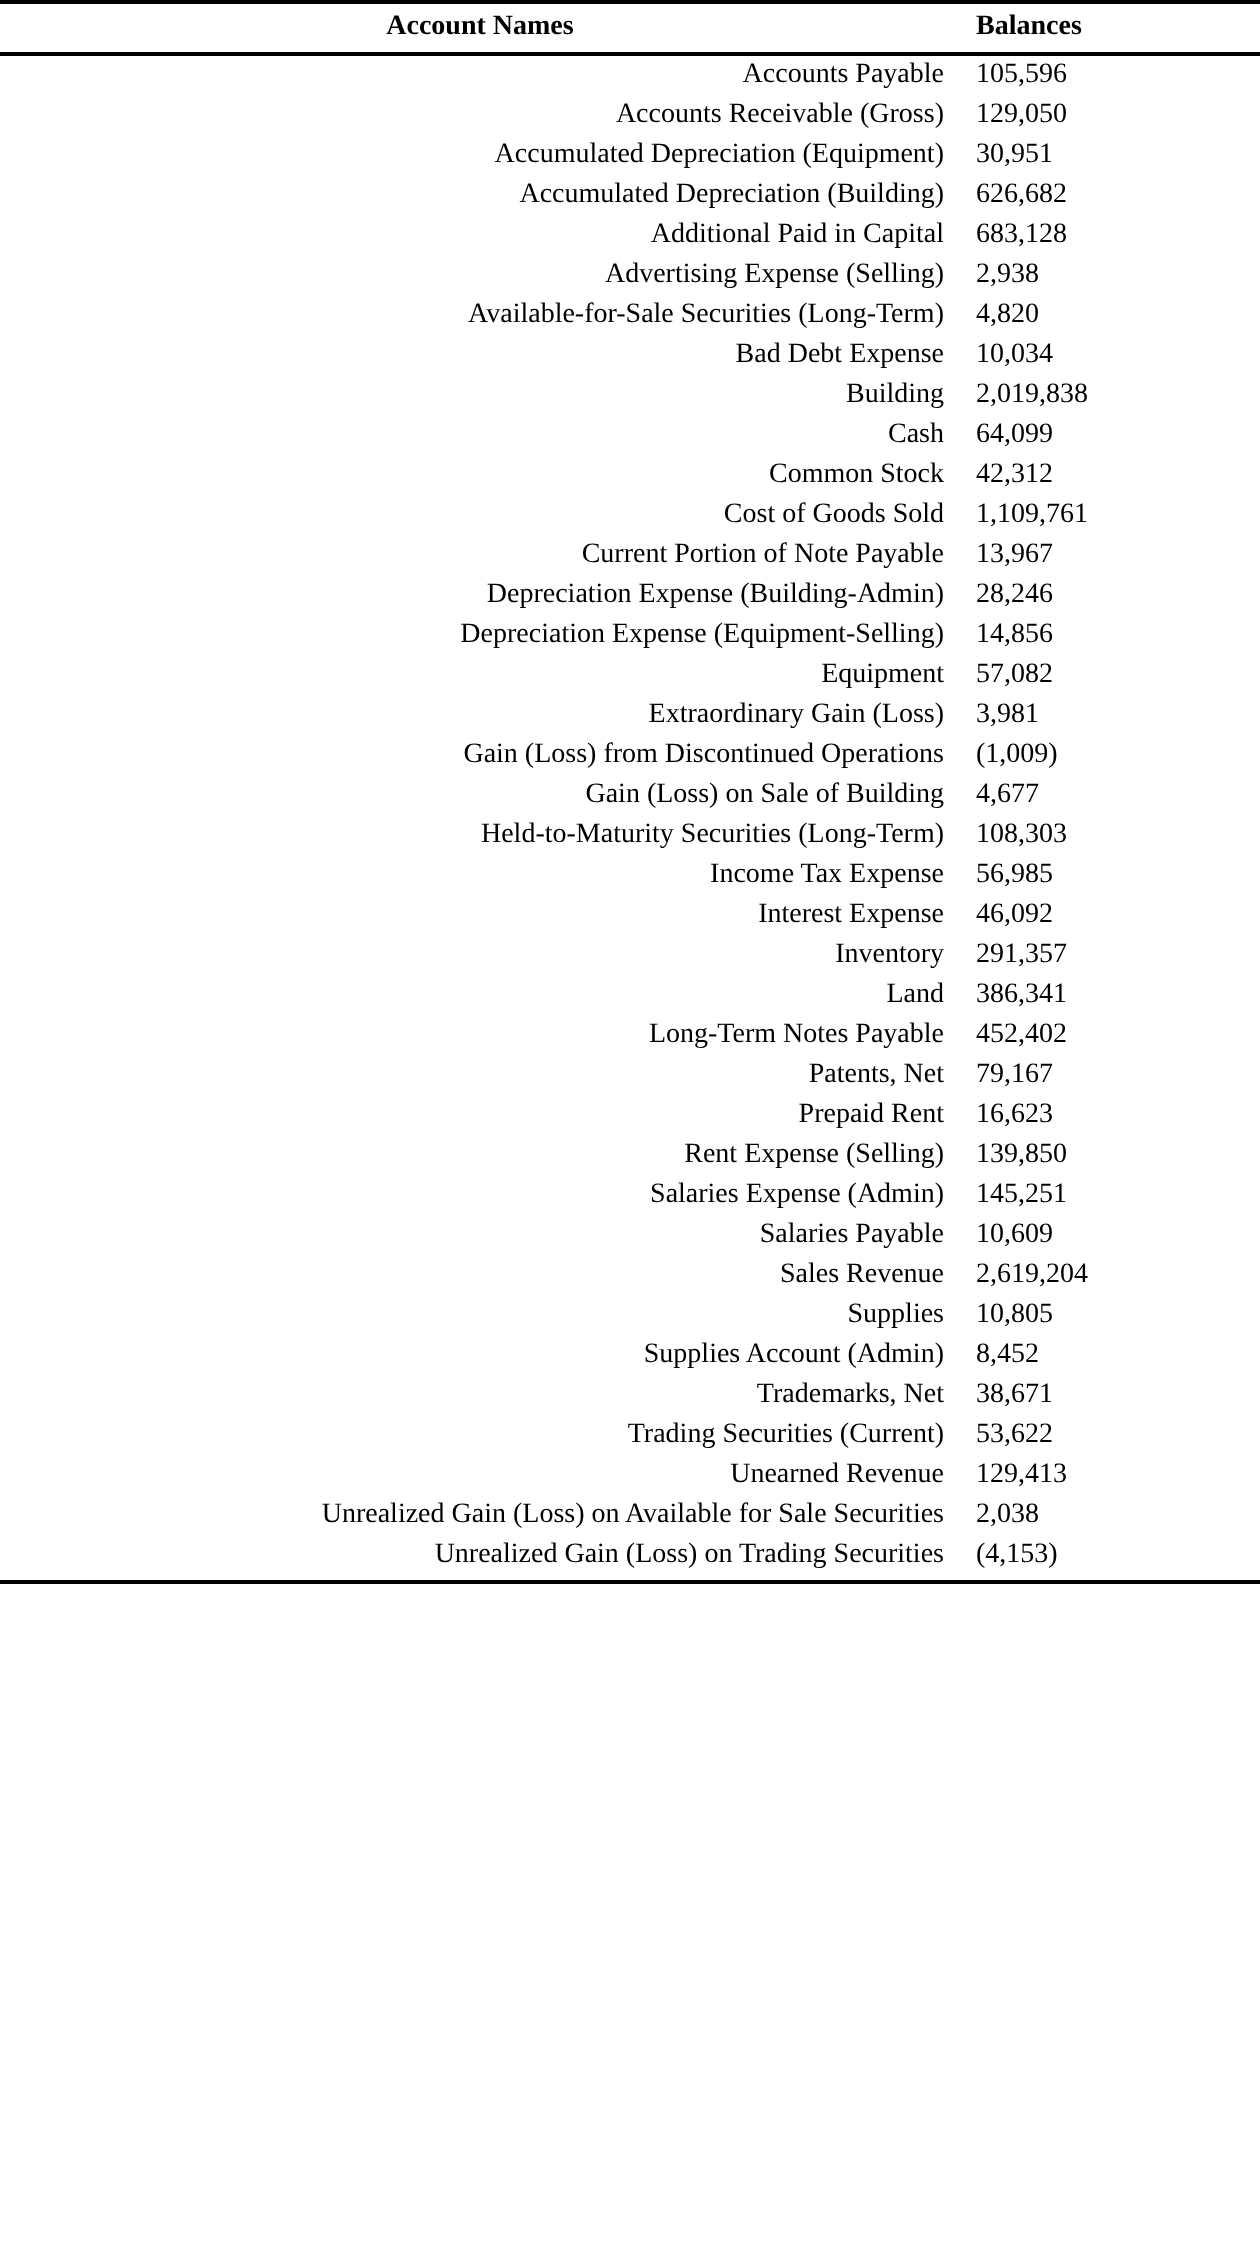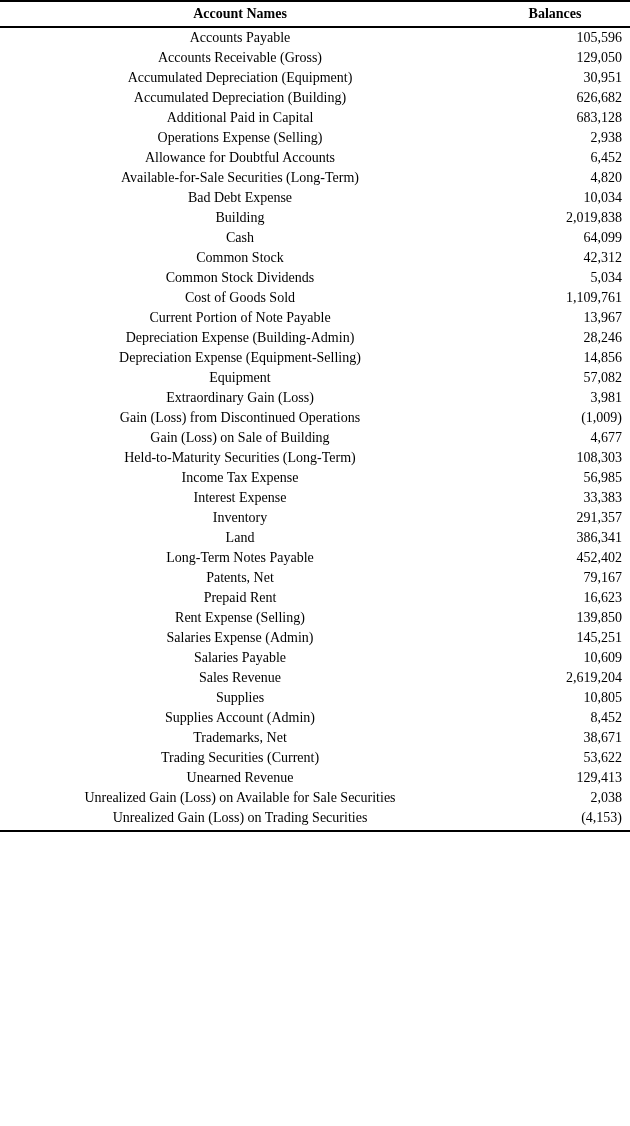--- a/index.html
+++ b/index.html
@@ -28,33 +28,33 @@
       border-bottom: 2px solid #000;
       padding: 4px 8px;
       font-weight: bold;
       font-size: 14px;
     }
     thead tr th:first-child {
       text-align: center;
       width: 480px;
     }
     thead tr th:last-child {
-      text-align: center;
+      text-align: left;
       width: 150px;
     }
     tbody tr td {
       padding: 2px 8px;
       font-size: 14px;
       border: none;
     }
     tbody tr td:first-child {
-      text-align: center;
+      text-align: right;
     }
     tbody tr td:last-child {
-      text-align: right;
+      text-align: left;
       margin-top: 14px;
     }
     tbody tr:last-child td {
       padding-bottom: 4px;
     }
   </style>
 </head>
 <body>
 
 <div class="table-container">
@@ -80,26 +80,22 @@
         </tr>
         <tr>
           <td>Accumulated Depreciation (Building)</td>
           <td>626,682</td>
         </tr>
         <tr>
           <td>Additional Paid in Capital</td>
           <td>683,128</td>
         </tr>
         <tr>
-          <td>Operations Expense (Selling)</td>
+          <td>Advertising Expense (Selling)</td>
           <td>2,938</td>
-        </tr>
-        <tr>
-          <td>Allowance for Doubtful Accounts</td>
-          <td>6,452</td>
         </tr>
         <tr>
           <td>Available-for-Sale Securities (Long-Term)</td>
           <td>4,820</td>
         </tr>
         <tr>
           <td>Bad Debt Expense</td>
           <td>10,034</td>
         </tr>
         <tr>
@@ -108,24 +104,20 @@
         </tr>
         <tr>
           <td>Cash</td>
           <td>64,099</td>
         </tr>
         <tr>
           <td>Common Stock</td>
           <td>42,312</td>
         </tr>
         <tr>
-          <td>Common Stock Dividends</td>
-          <td>5,034</td>
-        </tr>
-        <tr>
           <td>Cost of Goods Sold</td>
           <td>1,109,761</td>
         </tr>
         <tr>
           <td>Current Portion of Note Payable</td>
           <td>13,967</td>
         </tr>
         <tr>
           <td>Depreciation Expense (Building-Admin)</td>
           <td>28,246</td>
@@ -153,21 +145,21 @@
         <tr>
           <td>Held-to-Maturity Securities (Long-Term)</td>
           <td>108,303</td>
         </tr>
         <tr>
           <td>Income Tax Expense</td>
           <td>56,985</td>
         </tr>
         <tr>
           <td>Interest Expense</td>
-          <td>33,383</td>
+          <td>46,092</td>
         </tr>
         <tr>
           <td>Inventory</td>
           <td>291,357</td>
         </tr>
         <tr>
           <td>Land</td>
           <td>386,341</td>
         </tr>
         <tr>

